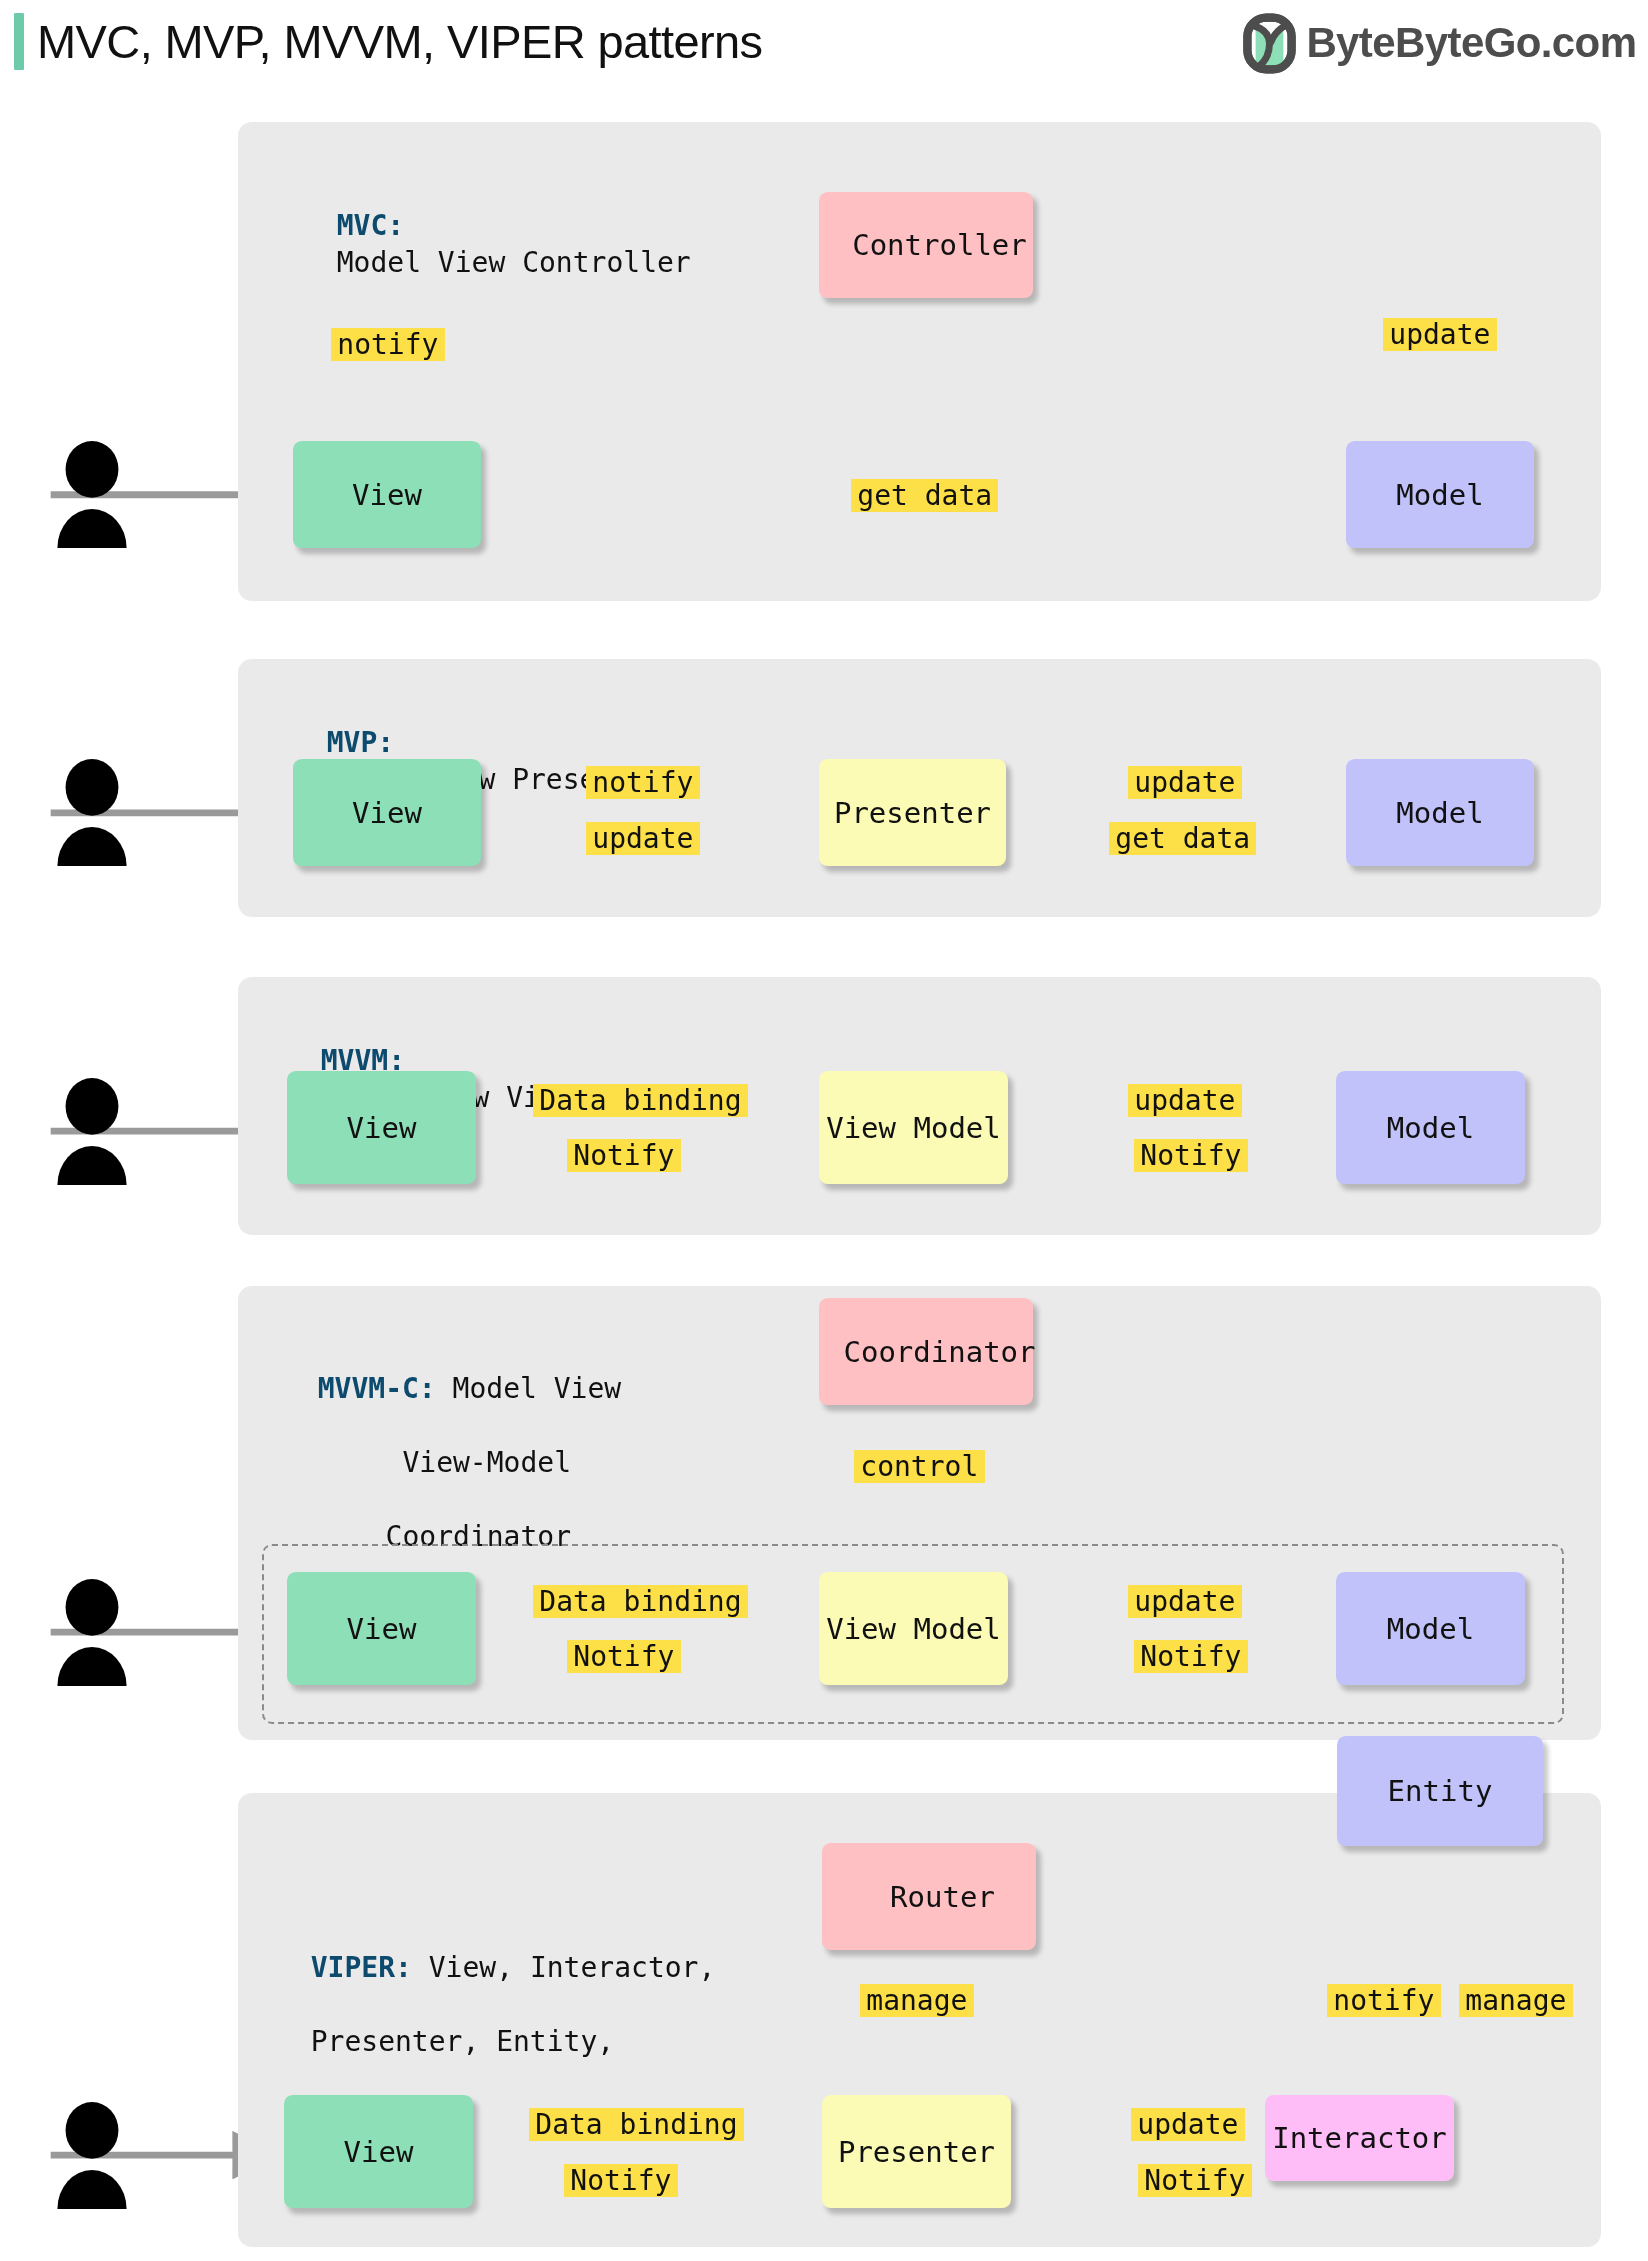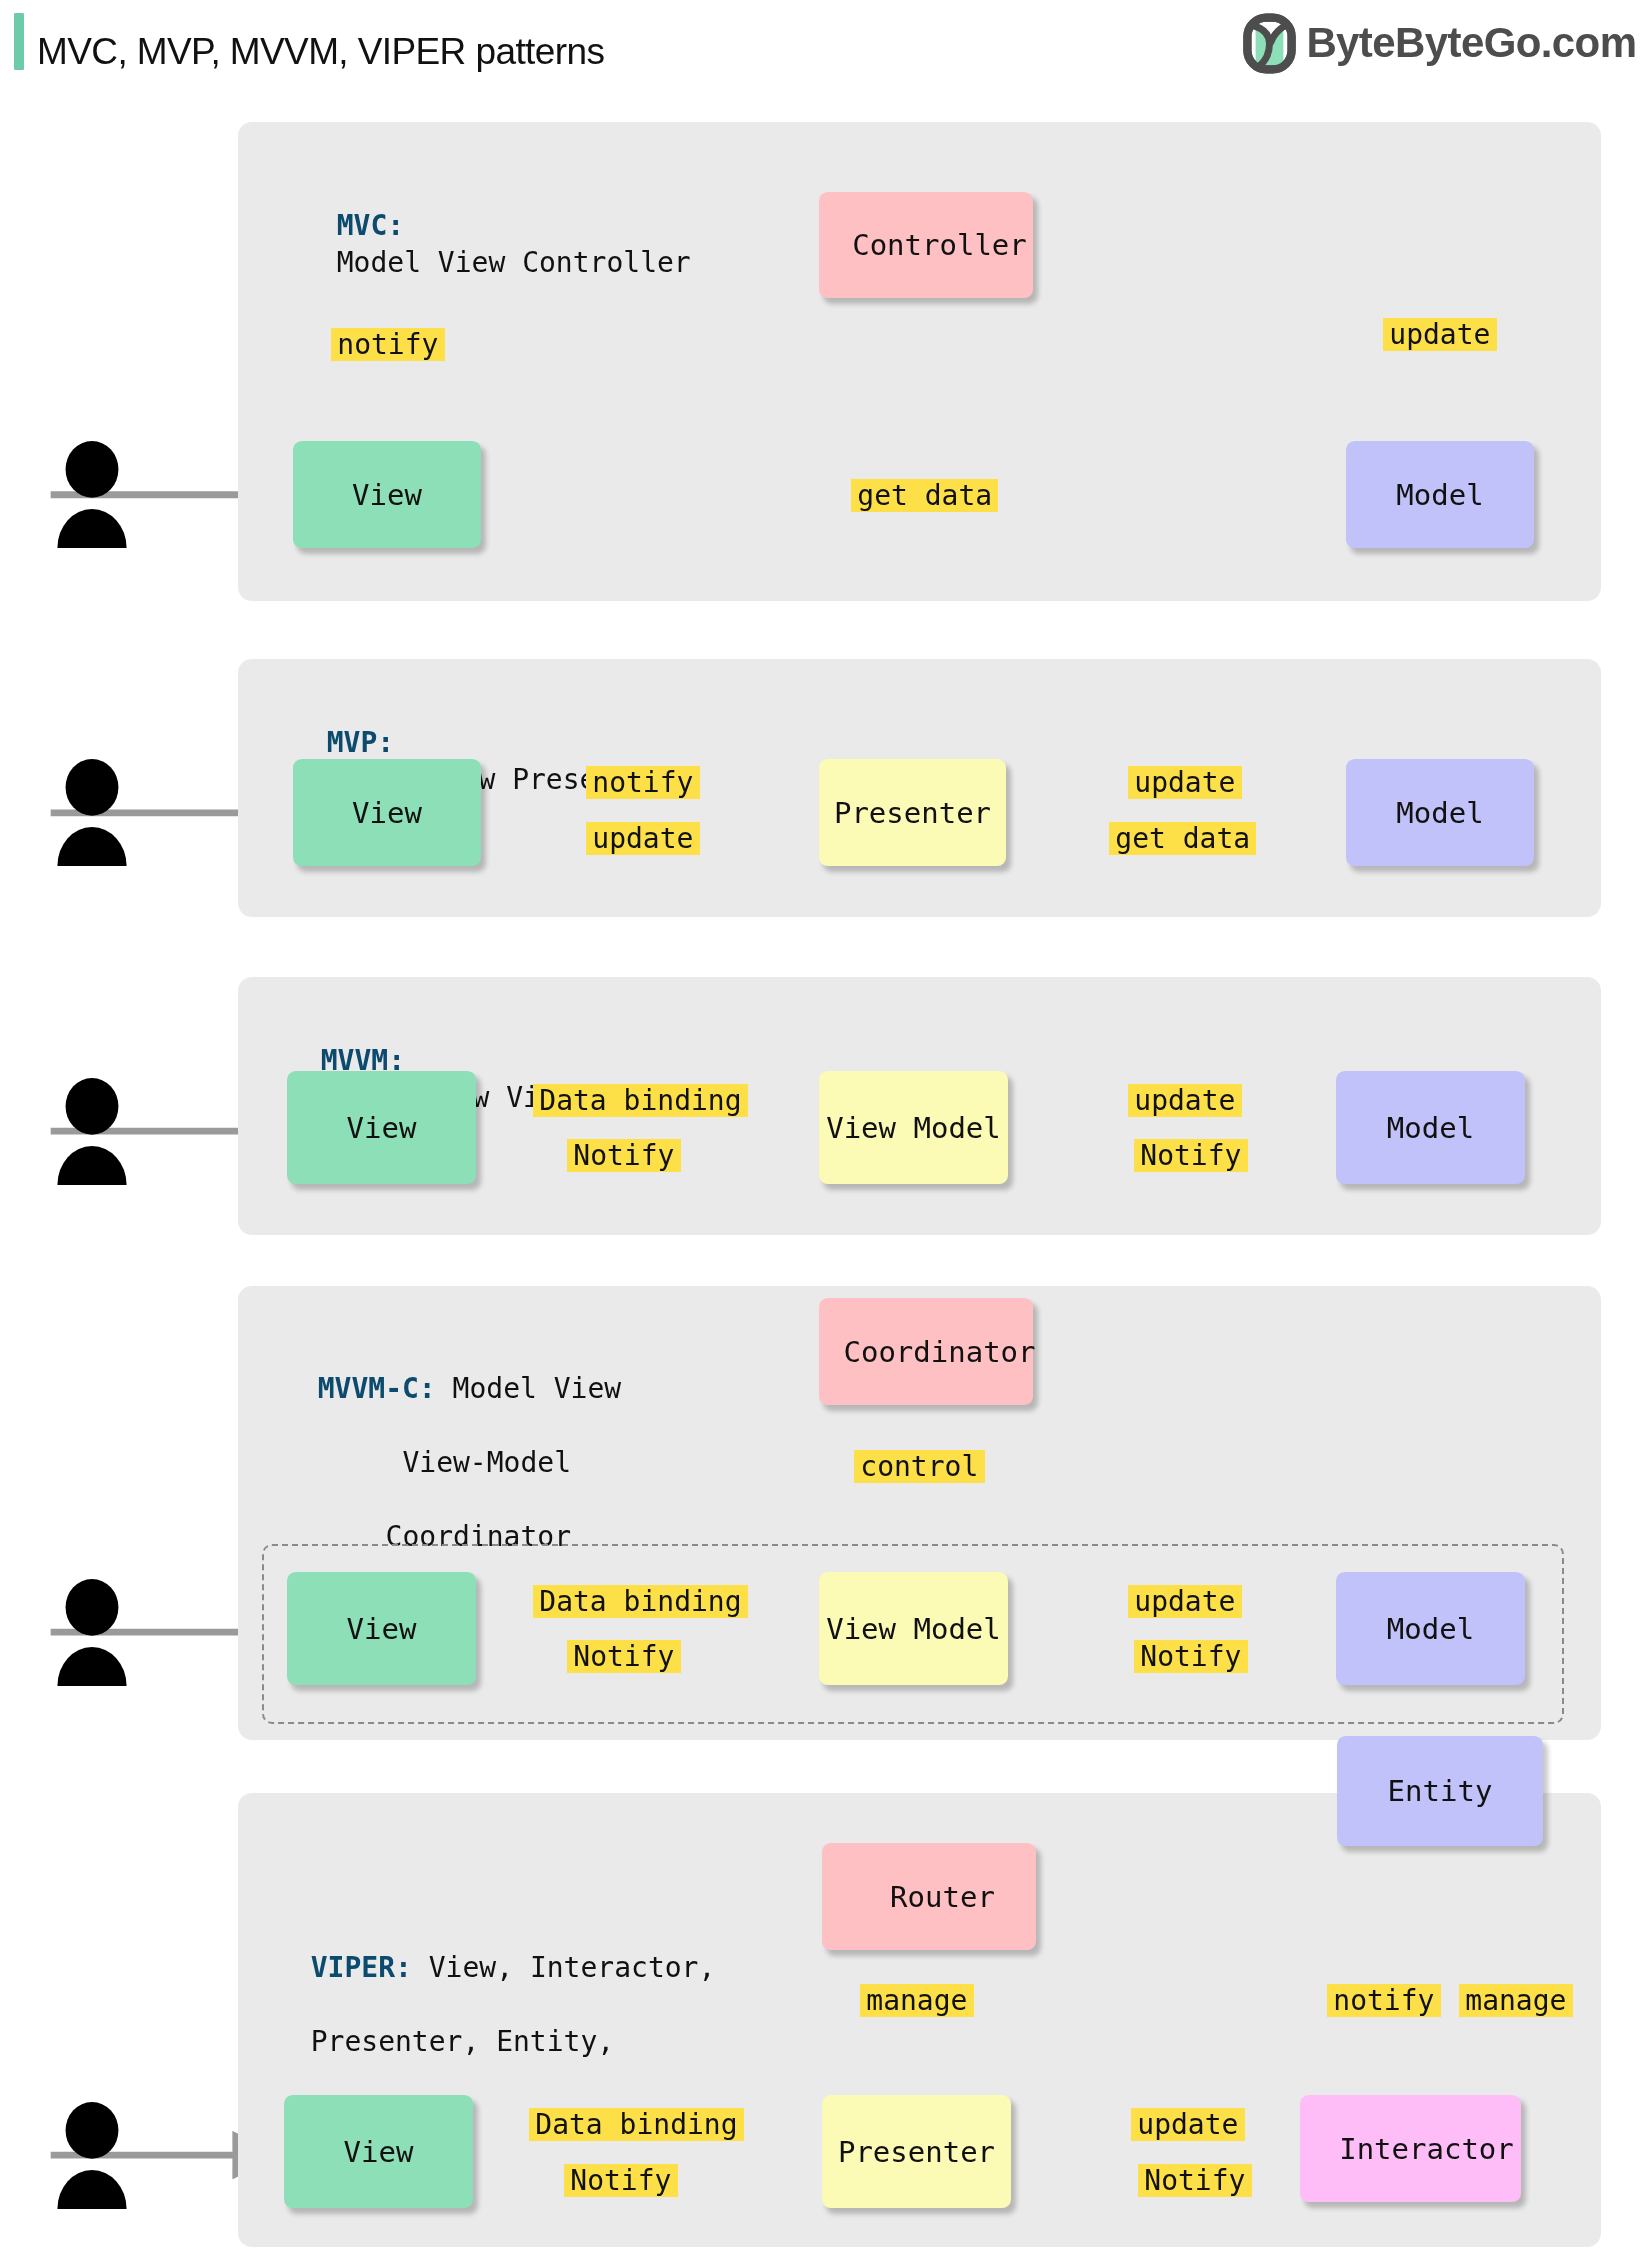--- a/index.html
+++ b/index.html
@@ -1,19 +1,19 @@
 <!DOCTYPE html>
 <html style="font-size:10px"><head>
 <meta charset="utf-8">
 <style>
   html,body{margin:0;padding:0;background:#fff;}
   body{width:1649px;height:2261px;position:relative;font-family:"DejaVu Sans Mono",monospace;}
   .hdr{position:absolute;left:0;top:0;width:1649px;height:95px;}
   .accent{position:absolute;left:14px;top:12.6px;width:10px;height:57px;background:#6ecbaa;border-radius:1.3px;}
-  .title{position:absolute;left:37px;top:31px;font-family:"Liberation Sans",sans-serif;font-size:37px;color:#111;letter-spacing:-0.6px;white-space:nowrap;}
+  .title{position:absolute;left:37px;top:14px;font-family:"Liberation Sans",sans-serif;font-size:47px;color:#111;letter-spacing:-0.6px;white-space:nowrap;}
   .logo{position:absolute;right:12.6px;top:12.6px;display:flex;align-items:center;gap:10px;}
   .logotext{font-family:"Liberation Sans",sans-serif;font-size:42px;font-weight:bold;color:#4d4d4d;letter-spacing:-0.6px;}
   .panel{position:absolute;left:238px;width:1363px;background:#eaeaea;border-radius:14px;}
   .sectitle{position:absolute;font-size:28px;line-height:37px;color:#111;white-space:pre;}
   .sectitle .k{color:#0c4a6e;font-weight:bold;}
   .node{position:absolute;border-radius:8.8px;display:flex;align-items:center;justify-content:center;
         font-size:29px;color:#111;box-shadow:4.4px 5.7px 5.7px rgba(0,0,0,0.22);text-align:center;}
   .green{background:#8ddfb8;}
   .pink{background:#ffc0c3;padding-left:27px;}
   .purple{background:#c2c2fb;}
@@ -236,18 +236,18 @@
 <div class="node purple" style="left:1337px;top:1736px;width:206px;height:110px;">Entity</div>
 <div class="lbl" style="left:860px;top:1984px;">manage</div>
 <div class="lbl" style="left:1327px;top:1984px;">notify</div>
 <div class="lbl" style="left:1459px;top:1984px;">manage</div>
 <svg class="person" style="left:54px;top:2102px;width:76px;height:107px;" viewBox="0 0 120 170">
   <ellipse cx="60" cy="45" rx="42" ry="45" fill="#000"></ellipse>
   <path d="M5 170 A55 62 0 0 1 115 170 Z" fill="#000"></path>
 </svg>
 <div class="node green" style="left:284px;top:2095px;width:189px;height:113px;">View</div>
 <div class="node yellow" style="left:822px;top:2095px;width:189px;height:113px;">Presenter</div>
-<div class="node magenta" style="left:1300px;top:2095px;width:189px;height:107px;padding-left:32px;">Interactor</div>
+<div class="node magenta" style="left:1265px;top:2095px;width:189px;height:86px;">Interactor</div>
 <div class="lbl" style="left:529px;top:2108px;">Data binding</div>
 <div class="lbl" style="left:564px;top:2164px;">Notify</div>
 <div class="lbl" style="left:1131px;top:2108px;">update</div>
 <div class="lbl" style="left:1138px;top:2164px;">Notify</div>
 
 
 </body></html>

